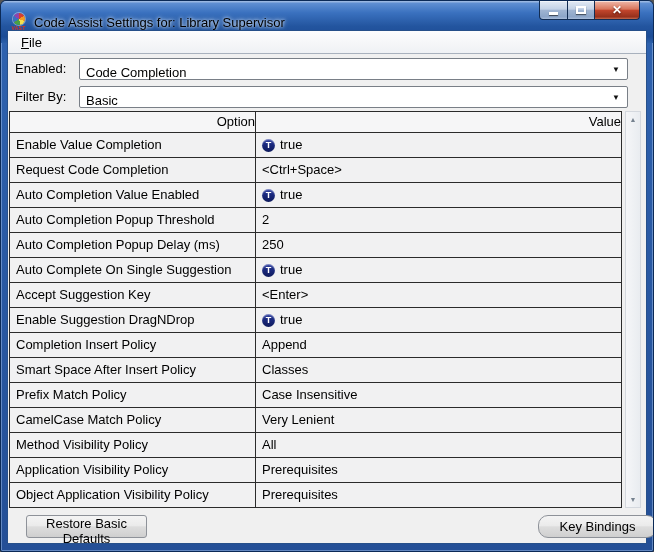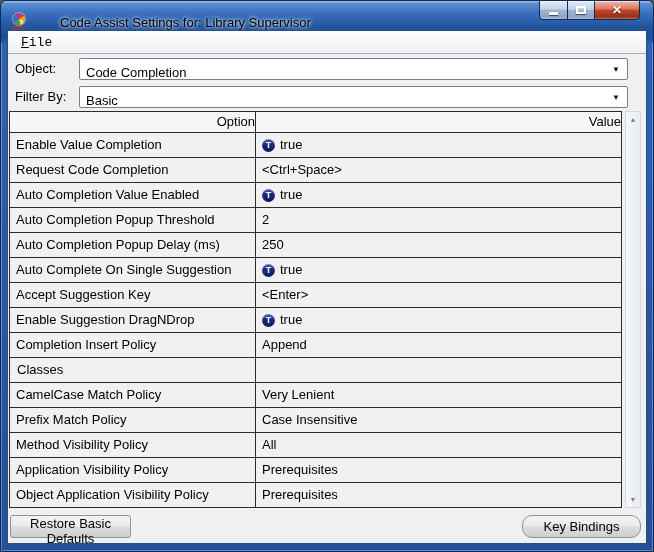--- a/index.html
+++ b/index.html
@@ -16,21 +16,21 @@
     border: 1px solid #0b2a57;
     border-radius: 6px 6px 2px 2px;
     box-shadow: inset 0 0 0 1px rgba(175,205,245,.45);
     overflow: hidden;
   }
   
   .titlebar {
     position: absolute; top: 0; left: 0; width: 100%; height: 42px;
     background: linear-gradient(to bottom, #a9c2e6 0%, #5e8ed2 6%, #3a71bf 28%, #23559f 60%, #1c4c96 85%, #2b5fa9 100%);
     border-radius: 5px 5px 0 0;
-    display: flex; align-items: center; gap: 26px;
+    display: flex; align-items: center;
   }
   .app-icon {
     width: 17px; margin: 0 7px 0 9px;
     display: flex; flex-direction: column; align-items: center; line-height: 1;
   }
   .pinwheel {
     width: 12px; height: 12px; border-radius: 50%;
     background: conic-gradient(#d6402f 0 55deg, #f59a23 55deg 110deg, #f4e04d 110deg 165deg, #4a9e45 165deg 235deg, #3b6fc0 235deg 300deg, #8e44ad 300deg 360deg);
     box-shadow: 0 0 0 1px rgba(255,255,255,.4);
   }
@@ -65,21 +65,21 @@
     background: #f0f0f0;
     border: 1px solid #27508a;
   }
   .menubar {
     position: absolute; left: 0; top: 0; width: 100%; height: 23px;
     background: linear-gradient(to bottom, #fdfdfe, #eff1f4);
     border-bottom: 1px solid #a8b1bd;
     display: flex; align-items: center;
     padding-left: 6px;
   }
-  .menu-item { padding: 18px 7px; cursor: default; font-family: Liberation Mono, monospace; }
+  .menu-item { padding: 18px 7px; cursor: default; }
   .menu-item u { text-decoration: underline; }
   
   .field-label { position: absolute; left: 7px; line-height: 22px; }
   .combo {
     position: absolute; left: 71px; width: 549px; height: 22px;
     background: #fff;
     border: 1px solid #797f87;
     border-radius: 2px;
     display: flex; align-items: center;
     padding-left: 6px; cursor: default;
@@ -120,20 +120,21 @@
   }
   .scroll-arrow { font-size: 7px; color: #76828f; padding: 4px 0; cursor: default; }
   
   .btn {
     position: absolute; top: 484px; height: 23px;
     background: linear-gradient(to bottom, #f4f4f4 0%, #ebebeb 45%, #dddddd 52%, #cfcfcf 100%);
     border: 1px solid #8e9299;
     border-radius: 3px;
     font-family: "Liberation Sans", sans-serif; font-size: 13px; color: #000;
     cursor: default;
+    margin-left: 16px;
   }
   .btn.restore { left: 2px; width: 121px; }
   .btn.keybind { left: 514px; width: 119px; border-radius: 10px; }
 </style>
 </head>
 <body>
 
 <div class="window">
 
   <div class="titlebar">
@@ -154,21 +155,21 @@
       </div>
     </div>
   </div>
 
   <div class="inner">
 
     <div class="menubar">
         <span class="menu-item"><u>F</u>ile</span>
       </div>
 
-    <span class="field-label" style="top:27px;">Object:</span>
+    <span class="field-label" style="top:27px;">Enabled:</span>
     <div class="combo" style="top:27px;">
       <span class="combo-value">Code Completion</span>
       <span class="combo-arrow">▼</span>
     </div>
 
     <span class="field-label" style="top:55px;">Filter By:</span>
     <div class="combo" style="top:55px;">
       <span class="combo-value">Basic</span>
       <span class="combo-arrow">▼</span>
     </div>
@@ -210,29 +211,30 @@
           </div>
           <div class="tr">
             <div class="td opt">Enable Suggestion DragNDrop</div>
             <div class="td val"><span class="bool-icon">T</span>true</div>
           </div>
           <div class="tr">
             <div class="td opt">Completion Insert Policy</div>
             <div class="td val">Append</div>
           </div>
           <div class="tr">
+            <div class="td opt">Smart Space After Insert Policy</div>
             <div class="td val">Classes</div>
+          </div>
+          <div class="tr">
+            <div class="td opt">Prefix Match Policy</div>
+            <div class="td val">Case Insensitive</div>
           </div>
           <div class="tr">
             <div class="td opt">CamelCase Match Policy</div>
             <div class="td val">Very Lenient</div>
-          </div>
-          <div class="tr">
-            <div class="td opt">Prefix Match Policy</div>
-            <div class="td val">Case Insensitive</div>
           </div>
           <div class="tr">
             <div class="td opt">Method Visibility Policy</div>
             <div class="td val">All</div>
           </div>
           <div class="tr">
             <div class="td opt">Application Visibility Policy</div>
             <div class="td val">Prerequisites</div>
           </div>
           <div class="tr">

